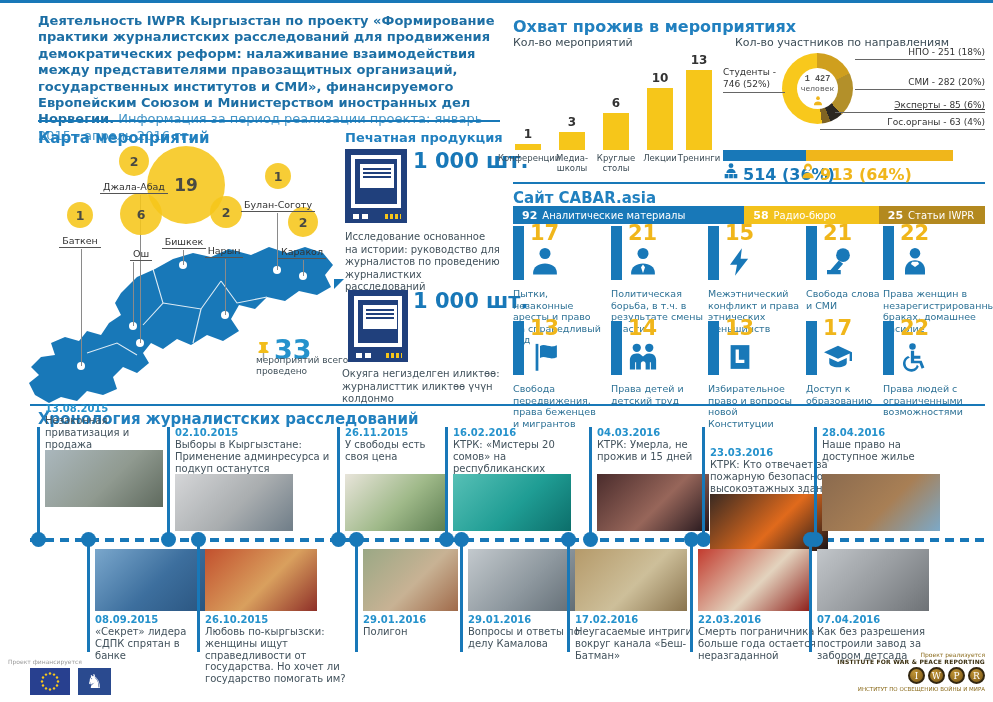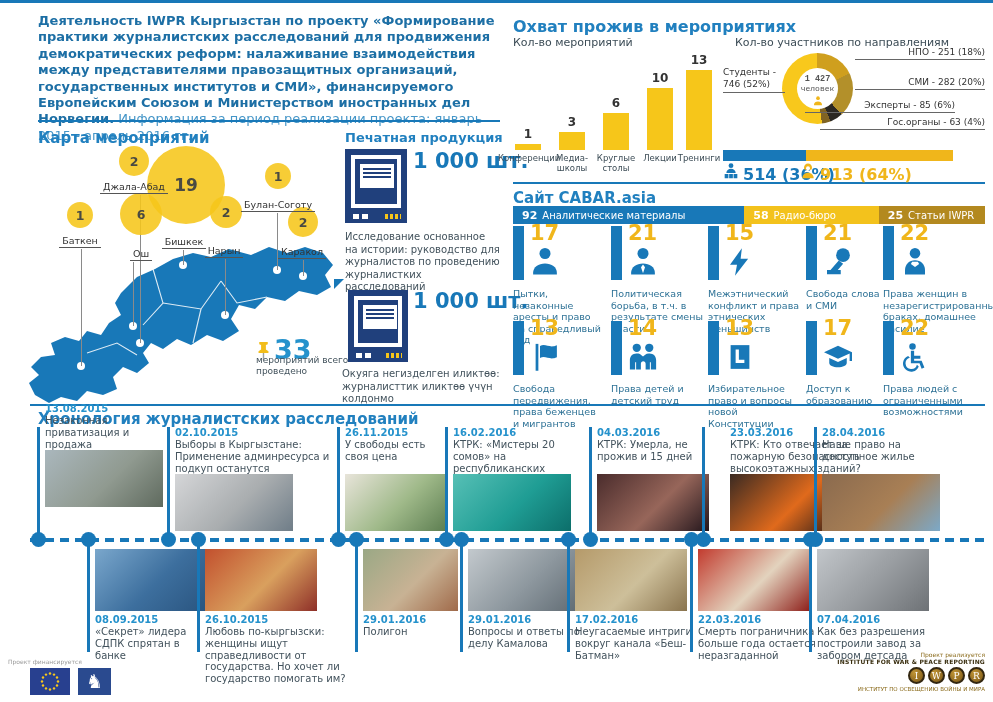--- a/index.html
+++ b/index.html
@@ -205,21 +205,21 @@
     <div class="donut-center" style="left: 797px; top: 65px; width: 41px; height: 41px;">
       <div class="dc1">1 427</div>
       <div class="dc2">человек</div>
       <div class="dc3"><svg viewBox="0 0 24 24">
           <circle cx="12" cy="5.2" r="4.4"></circle>
           <path d="M2.5 22v-1.5c0-4.4 4.3-7.3 9.5-7.3s9.5 2.9 9.5 7.3V22z"></path>
         </svg></div>
     </div>
     <div class="dlabel" style="left: 855px; top: 44px; width: 130px;">НПО - 251 (18%)</div>
     <div class="dlabel" style="left: 855px; top: 74px; width: 130px;">СМИ - 282 (20%)</div>
-    <div class="dlabel" style="left: 805px; top: 97px; width: 150px;">Эксперты - 85 (6%)</div>
+    <div class="dlabel" style="left: 835px; top: 97px; width: 150px; text-decoration: underline;">Эксперты - 85 (6%)</div>
     <div class="dlabel" style="left: 820px; top: 114px; width: 165px;">Гос.органы - 63 (4%)</div>
     <div class="dlabel-left pre" style="left: 723px; top: 64px; width: 62px;">Студенты -
 746 (52%)</div>
     <div class="gseg" style="left: 723px; top: 147px; width: 83px; background: rgb(24, 120, 184);"></div>
     <div class="gseg" style="left: 806px; top: 147px; width: 147px; background: rgb(240, 182, 27);"></div>
     <div class="gicon" style="left: 723px; top: 160px;"><svg viewBox="0 0 24 24" fill="#1878b8">
         <circle cx="12" cy="4" r="3.6"></circle>
         <path d="M5 15c0-3.9 3.1-6.3 7-6.3s7 2.4 7 6.3z"></path>
         <path d="M2.5 16.5h5.6V23H2.5zM9.2 16.5h5.6V23H9.2zM15.9 16.5h5.6V23h-5.6z"></path>
       </svg></div>
@@ -399,21 +399,21 @@
     </div>
     <div class="tl-conn" style="left: 589px; top: 424px; height: 113px;"></div>
     <div class="tl-dot" style="left: 583px; top: 529px;"></div>
     <div class="tl-card" style="left: 597px; top: 424px; width: 112px; height: 104px;">
       <div class="tl-date">04.03.2016</div>
       <div class="tl-title">КТРК: Умерла, не прожив и 15 дней</div>
       <div class="tl-photo" style="width:112px;height:57px;background:linear-gradient(135deg,#4a2c2c,#97665a 55%,#23161c);"></div>
     </div>
     <div class="tl-conn" style="left: 702px; top: 424px; height: 113px;"></div>
     <div class="tl-dot" style="left: 696px; top: 529px;"></div>
-    <div class="tl-card" style="left: 710px; top: 424px; width: 133px; height: 104px; margin-left: 20px;">
+    <div class="tl-card" style="left: 710px; top: 444px; width: 133px; height: 104px;">
       <div class="tl-date">23.03.2016</div>
       <div class="tl-title">КТРК: Кто отвечает за пожарную безопасность высокоэтажных зданий?</div>
       <div class="tl-photo" style="width:118px;height:57px;background:linear-gradient(135deg,#3a2a22,#e06a1c 55%,#151218);"></div>
     </div>
     <div class="tl-conn" style="left: 814px; top: 424px; height: 113px;"></div>
     <div class="tl-dot" style="left: 808px; top: 529px;"></div>
     <div class="tl-card" style="left: 822px; top: 424px; width: 120px; height: 104px;">
       <div class="tl-date">28.04.2016</div>
       <div class="tl-title">Наше право на доступное жилье</div>
       <div class="tl-photo" style="width:118px;height:57px;background:linear-gradient(135deg,#8a6a4e,#a87f55 55%,#7ca9c8);"></div>

